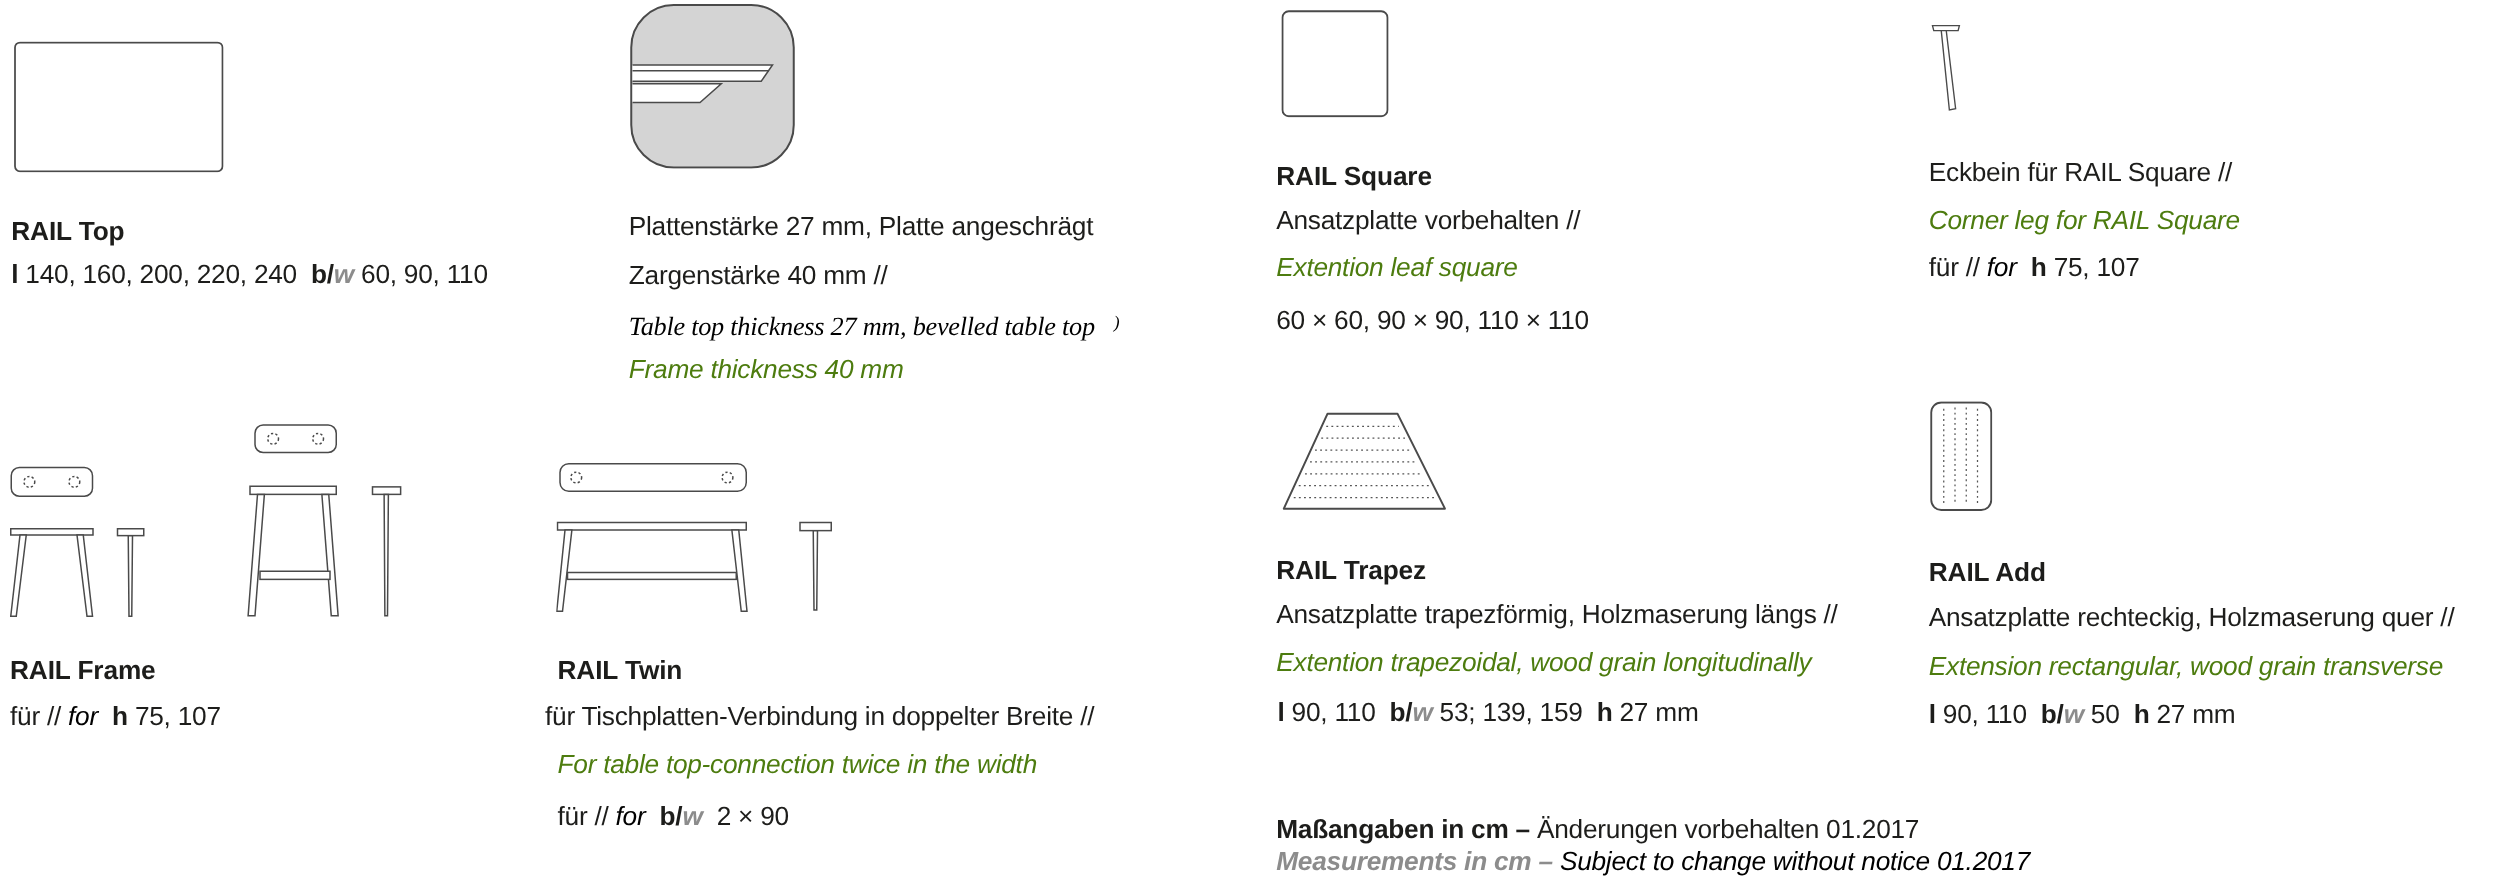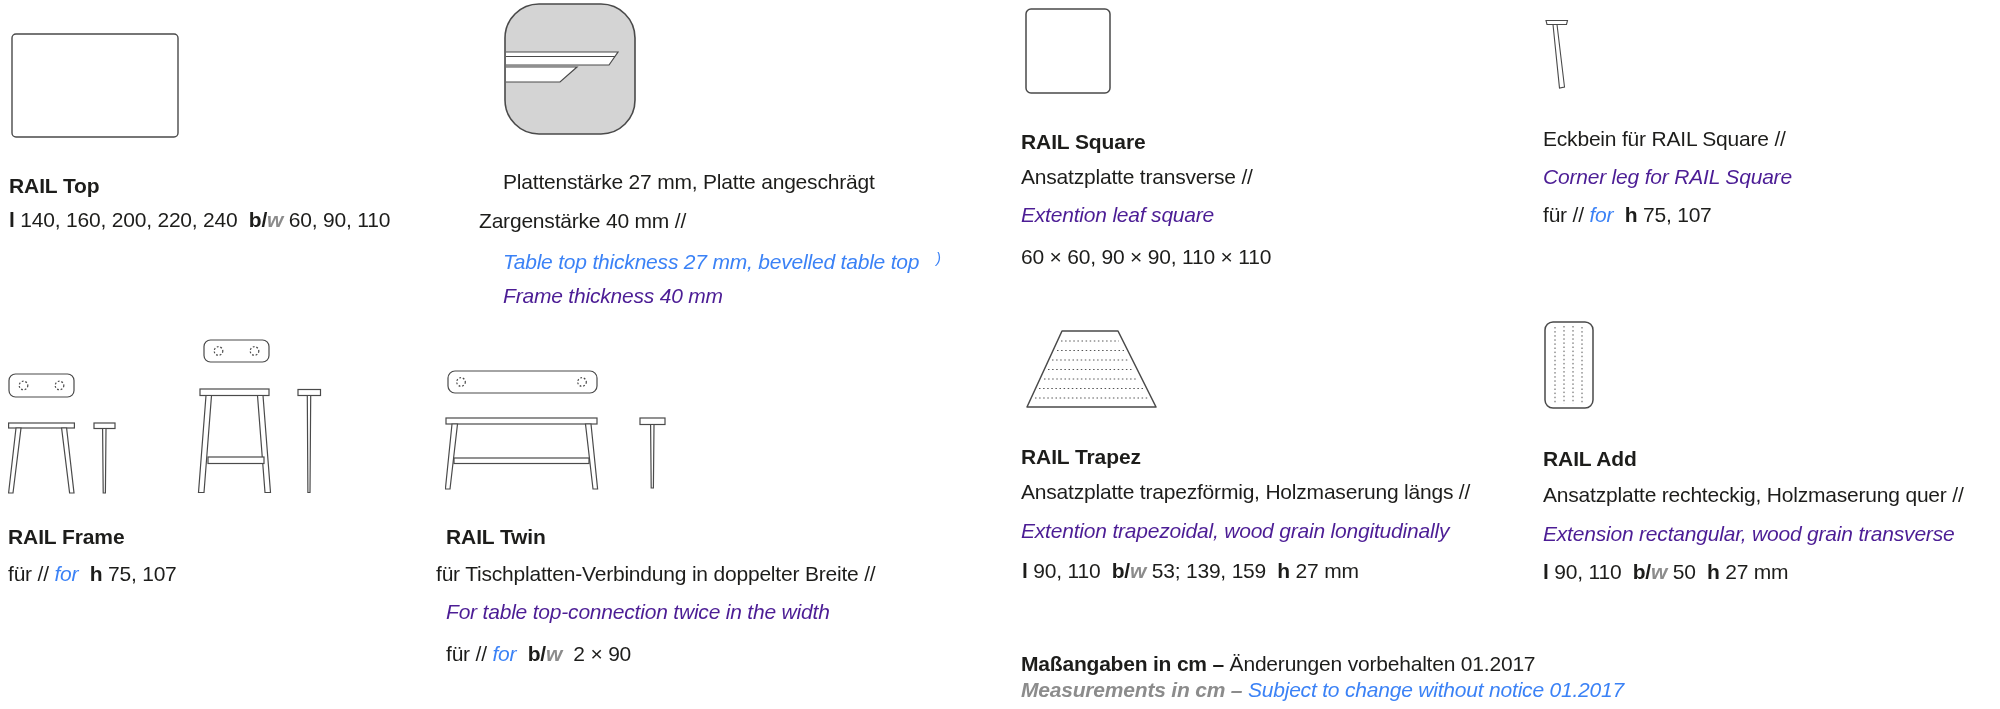--- a/index.html
+++ b/index.html
@@ -1,23 +1,23 @@
 <!DOCTYPE html>
 <html><head>
 <meta charset="utf-8">
 <style>
   html,body{margin:0;padding:0;background:#fff;}
   .sheet{position:relative;width:2000px;height:709px;background:#ffffff;overflow:hidden;
          font-family:"Liberation Sans",sans-serif;color:#1d1d1b;}
   .abs{position:absolute;}
   .txt{font-size:21px;line-height:27px;letter-spacing:-0.2px;white-space:pre;color:#1d1d1b;}
   .title{font-weight:700;letter-spacing:-0.1px;}
-  .it{font-style:italic;color:#4c1d95;}
+  .it{font-style:italic;color:#4d7c0f;}
   .b{font-weight:700;}
-  .gi{font-style:italic;color:#3b82f6;margin-top:28px;}
+  .gi{font-style:italic;color:#000000;margin-top:28px;}
   .bgi{font-weight:700;font-style:italic;color:#8c8c8c;}
   .mk{font-size:14px;vertical-align:6px;}
   svg{display:block;}
 </style>
 </head>
 <body>
 
 <div class="sheet">
 
   <section>
@@ -66,22 +66,22 @@
           </clipPath>
         </defs>
       <rect x="1" y="1" width="130" height="130" rx="34" fill="#d4d4d4" stroke="#4a4a4a" stroke-width="1.6"></rect>
       <g clip-path="url(#bevclip)" stroke="#4a4a4a" stroke-width="1.2">
         <polygon points="-2,49 114,49 105,62 -2,62" fill="#fff"></polygon>
         <line x1="-2" y1="53.5" x2="111" y2="53.5"></line>
         <polygon points="-2,64 73,64 56,79 -2,79" fill="#fff"></polygon>
       </g>
     </svg>
     <div class="abs txt" style="left:503px;top:168px;">Plattenstärke 27 mm, Platte angeschrägt</div>
-    <div class="abs txt" style="left:479px;top:207px;text-align:right;">Zargenstärke 40 mm //</div>
-    <div class="abs txt" style="left:503px;top:245px;"><span class="gi">Table top thickness 27 mm, bevelled table top</span><span>   </span><span class="gi mk">)</span></div>
+    <div class="abs txt" style="left:503px;top:207px;text-align:right;">Zargenstärke 40 mm //</div>
+    <div class="abs txt" style="left:503px;top:245px;font-family:Liberation Serif, serif;"><span class="gi">Table top thickness 27 mm, bevelled table top</span><span>   </span><span class="gi mk">)</span></div>
     <div class="abs txt it" style="left:503px;top:282px;">Frame thickness 40 mm</div>
   </section>
 
   <section>
     <svg class="abs" style="left:445px;top:358px;" width="230" height="135" viewBox="0 0 230 135" fill="none" stroke="#4a4a4a" stroke-width="1.2">
 
       <rect x="3" y="13" width="149" height="22" rx="7" fill="#fff"></rect>
       <circle cx="16" cy="24" r="4.3" stroke-dasharray="1.8,1.8"></circle>
       <circle cx="137" cy="24" r="4.3" stroke-dasharray="1.8,1.8"></circle>
 
@@ -97,21 +97,21 @@
     <div class="abs txt" style="left:436px;top:560px;">für Tischplatten-Verbindung in doppelter Breite //</div>
     <div class="abs txt it" style="left:446px;top:598px;text-align:right;">For table top-connection twice in the width</div>
     <div class="abs txt" style="left:446px;top:640px;"><span>für // </span><span class="gi">for</span><span>  </span><span class="b">b/</span><span class="bgi">w</span><span>  2 × 90</span></div>
   </section>
 
   <section>
     <svg class="abs" style="left:1025px;top:8px;" width="86" height="86" viewBox="0 0 86 86">
       <rect x="1" y="1" width="84" height="84" rx="5" fill="#ffffff" stroke="#4a4a4a" stroke-width="1.5"></rect>
     </svg>
     <div class="abs txt title" style="left:1021px;top:128px;text-align:right;">RAIL Square</div>
-    <div class="abs txt" style="left:1021px;top:163px;">Ansatzplatte transverse //</div>
+    <div class="abs txt" style="left:1021px;top:163px;">Ansatzplatte vorbehalten //</div>
     <div class="abs txt it" style="left:1021px;top:201px;">Extention leaf square</div>
     <div class="abs txt" style="left:1021px;top:243px;text-align:right;">60 × 60, 90 × 90, 110 × 110</div>
   </section>
 
   <section>
     <svg class="abs" style="left:1025px;top:329px;" width="134" height="81" viewBox="0 0 134 81">
       <polygon points="37,2 93,2 131,78 2,78" fill="#ffffff" stroke="#4a4a4a" stroke-width="1.5" stroke-linejoin="round"></polygon>
       <g stroke="#555555" stroke-width="1" stroke-dasharray="1.5,2.6">
         <line x1="36" y1="12" x2="94" y2="12"></line>
         <line x1="32" y1="21.5" x2="99" y2="21.5"></line>

